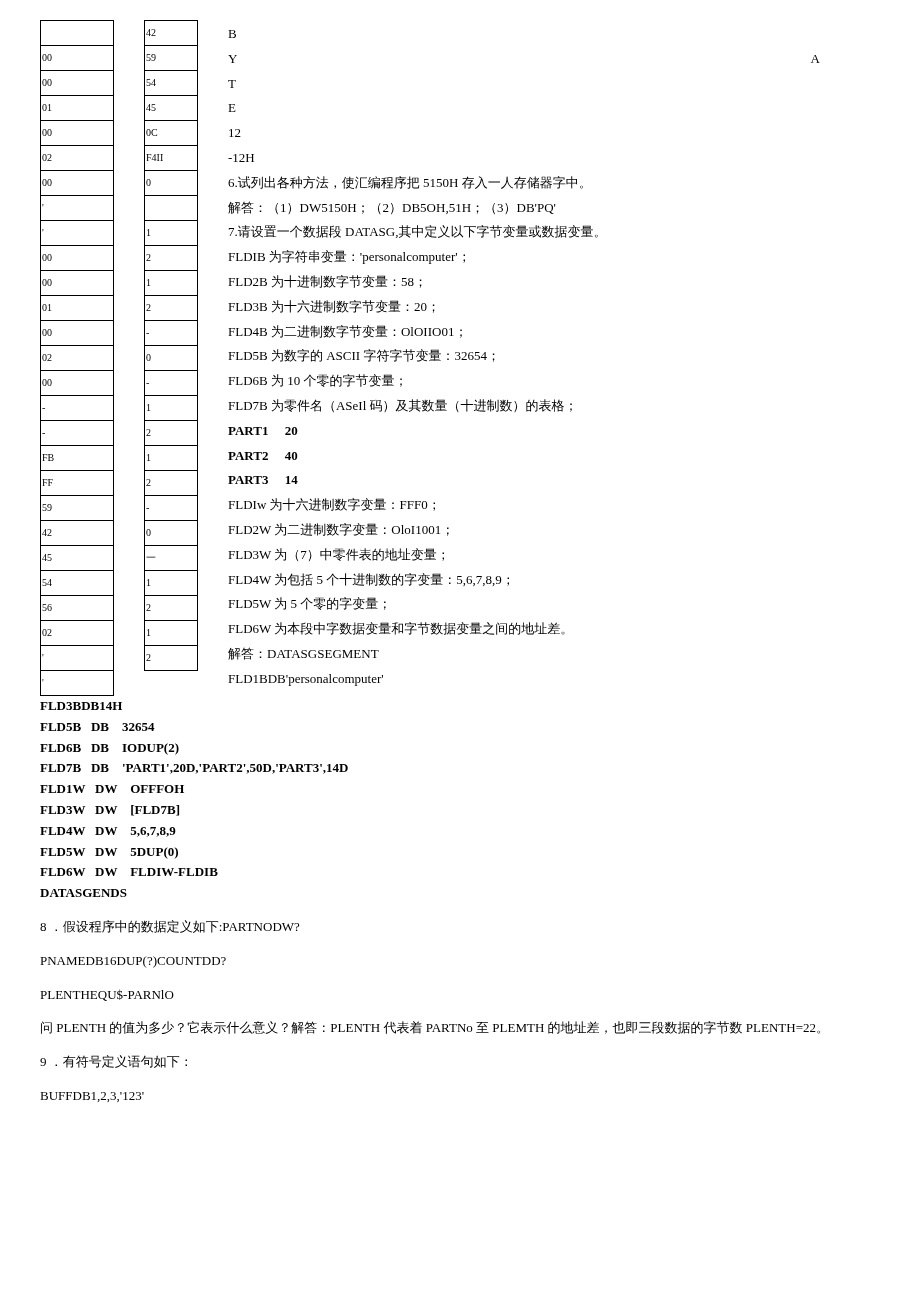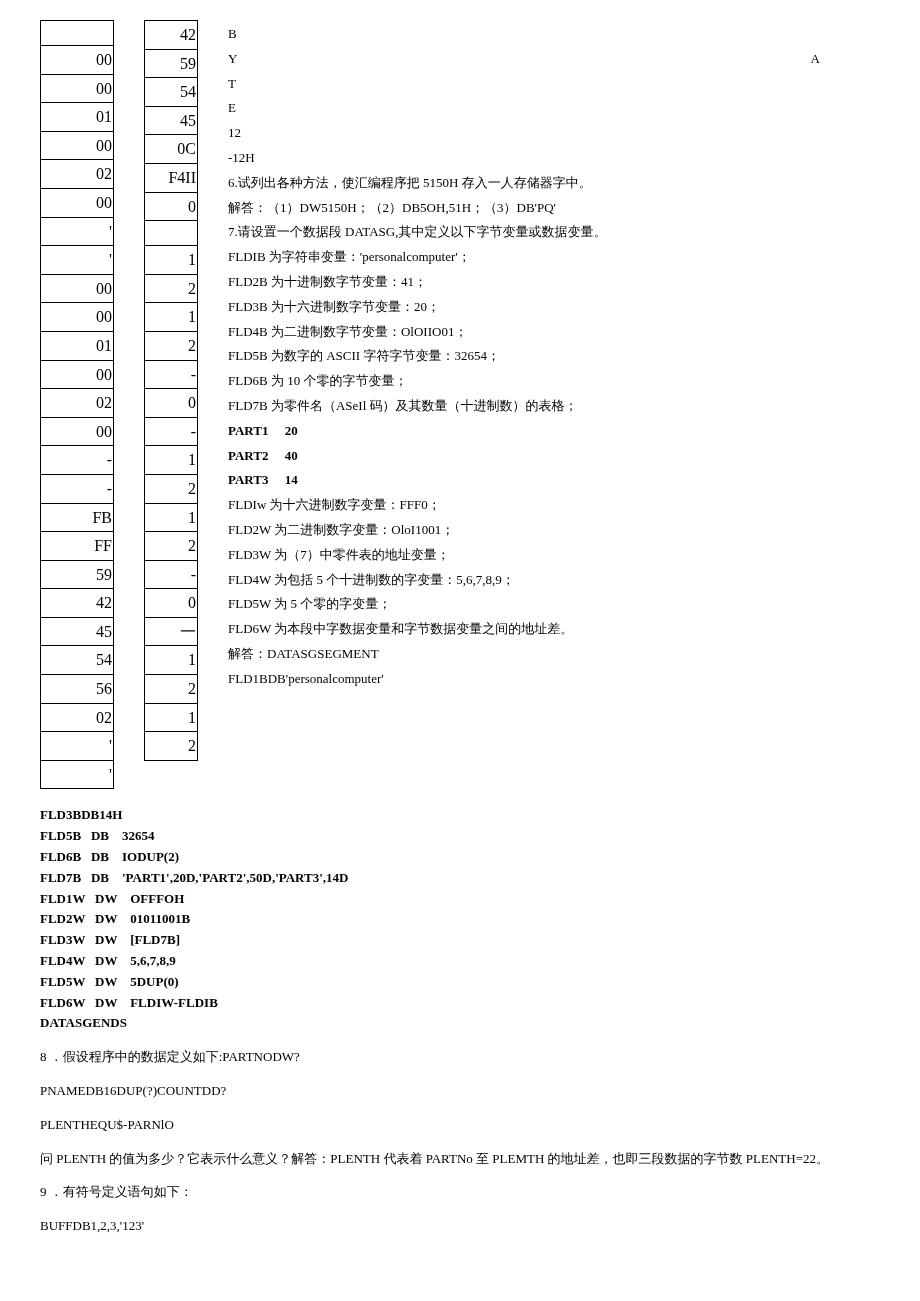--- a/index.html
+++ b/index.html
@@ -15,45 +15,45 @@
   .top-section {
     display: flex;
     align-items: flex-start;
   }
   .col-table {
     border-collapse: collapse;
     margin-right: 30px;
   }
   .col-table td {
     border: 1px solid #000;
-    text-align: right;
+    text-align: left;
     width: 70px;
     height: 22px;
-    font-size: 16px;
+    font-size: 10px;
   }
   .col-table-narrow td {
     width: 50px;
   }
   .right-col {
     flex: 1;
     font-size: 13px;
   }
   .right-col p, .right-col div {
     margin: 4px 0;
   }
   .code-line {
     white-space: pre;
     font-weight: bold;
   }
   .far-right {
     position: absolute;
     right: 60px;
   }
   .body-section {
-    margin-top: 16px;
+    margin-top: 0;
   }
 </style>
 </head>
 <body>
 
 <div class="top-section">
 
   <table class="col-table">
     <tbody>
         <tr>
@@ -232,21 +232,21 @@
     <div>T</div>
     <div>E</div>
     <div>12</div>
     <div>-12H</div>
 
     <p>6.试列出各种方法，使汇编程序把 5150H 存入一人存储器字中。</p>
     <p>解答：（1）DW5150H；（2）DB5OH,51H；（3）DB'PQ'</p>
 
     <p>7.请设置一个数据段 DATASG,其中定义以下字节变量或数据变量。</p>
     <p>FLDIB 为字符串变量：'personalcomputer'；</p>
-    <p>FLD2B 为十进制数字节变量：41；</p>
+    <p>FLD2B 为十进制数字节变量：58；</p>
     <p>FLD3B 为十六进制数字节变量：20；</p>
     <p>FLD4B 为二进制数字节变量：OlOIIO01；</p>
     <p>FLD5B 为数字的 ASCII 字符字节变量：32654；</p>
     <p>FLD6B 为 10 个零的字节变量；</p>
     <p>FLD7B 为零件名（ASeIl 码）及其数量（十进制数）的表格；</p>
 
     <div class="code-line"><span>PART1</span>     <span>20</span></div>
     <div class="code-line"><span>PART2</span>     <span>40</span></div>
     <div class="code-line"><span>PART3</span>     <span>14</span></div>
 
@@ -261,21 +261,20 @@
     <p>FLD1BDB'personalcomputer'</p>
   </div>
 </div>
 
 <div class="body-section">
   <div class="code-line">FLD3BDB14H</div>
   <div class="code-line">FLD5B   DB    32654</div>
   <div class="code-line">FLD6B   DB    IODUP(2)</div>
   <div class="code-line">FLD7B   DB    'PART1',20D,'PART2',50D,'PART3',14D</div>
   <div class="code-line">FLD1W   DW    OFFFOH</div>
-  <div class="code-line">FLD2W   DW    01011001B</div>
   <div class="code-line">FLD3W   DW    [FLD7B]</div>
   <div class="code-line">FLD4W   DW    5,6,7,8,9</div>
   <div class="code-line">FLD5W   DW    5DUP(0)</div>
   <div class="code-line">FLD6W   DW    FLDIW-FLDIB</div>
   <div class="code-line">DATASGENDS</div>
 </div>
 
 <p>8 ．假设程序中的数据定义如下:PARTNODW?</p>
 <p>PNAMEDB16DUP(?)COUNTDD?</p>
 <p>PLENTHEQU$-PARNlO</p>

